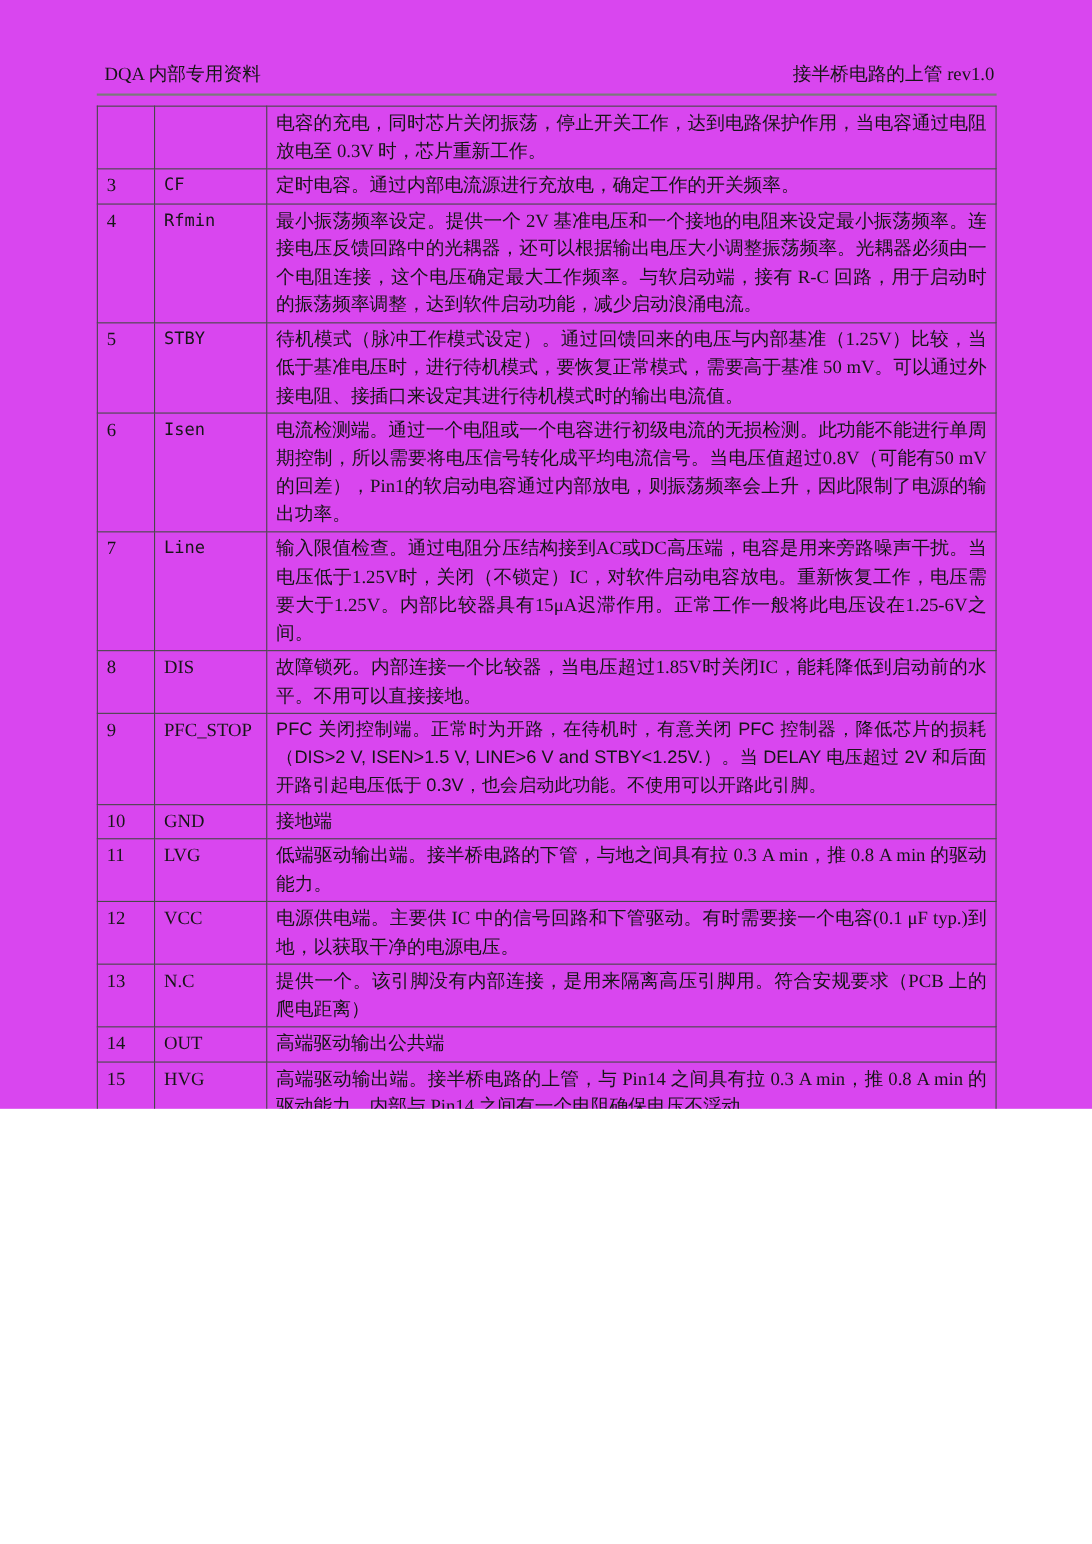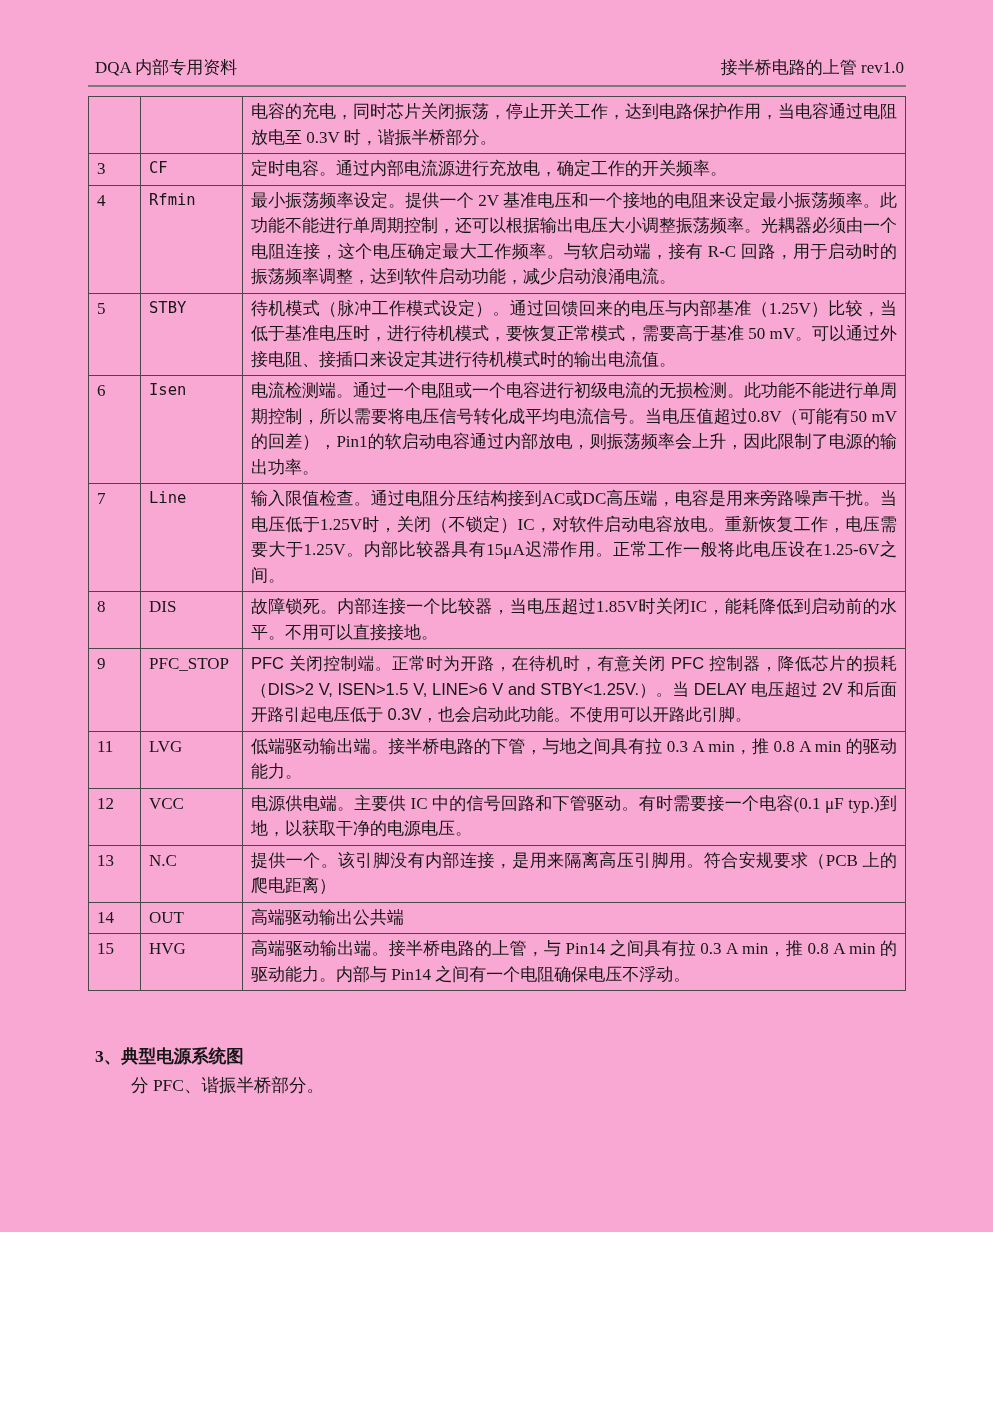--- a/index.html
+++ b/index.html
@@ -4,22 +4,22 @@
 <style>
   * { margin: 0; padding: 0; box-sizing: border-box; }
   html, body { background: #ffffff; }
   body {
     width: 993px; height: 1404px;
     font-family: "Liberation Serif", serif;
     color: #161616;
   }
   .page {
     position: relative;
-    width: 993px; height: 1232px;
-    background: #f9a8d4;
+    width: 993px; height: 1008px;
+    background: #d946ef;
     overflow: hidden;
     text-decoration: underline;
   }
   .doc-header {
     position: absolute;
     left: 88px; top: 58px;
     width: 818px;
     display: flex;
     justify-content: space-between;
     align-items: flex-end;
@@ -80,31 +80,31 @@
   <div class="doc-header">
     <span>DQA 内部专用资料</span>
     <span>接半桥电路的上管 rev1.0</span>
   </div>
 
   <table class="pin-table">
     <tbody>
         <tr>
           <td class="c-num"></td>
           <td class="c-name style-mono"></td>
-          <td class="c-desc">电容的充电，同时芯片关闭振荡，停止开关工作，达到电路保护作用，当电容通过电阻放电至 0.3V 时，谐振半桥部分。</td>
+          <td class="c-desc">电容的充电，同时芯片关闭振荡，停止开关工作，达到电路保护作用，当电容通过电阻放电至 0.3V 时，芯片重新工作。</td>
         </tr>
         <tr>
           <td class="c-num">3</td>
           <td class="c-name style-mono">CF</td>
           <td class="c-desc">定时电容。通过内部电流源进行充放电，确定工作的开关频率。</td>
         </tr>
         <tr>
           <td class="c-num">4</td>
           <td class="c-name style-mono">Rfmin</td>
-          <td class="c-desc">最小振荡频率设定。提供一个 2V 基准电压和一个接地的电阻来设定最小振荡频率。此功能不能进行单周期控制，还可以根据输出电压大小调整振荡频率。光耦器必须由一个电阻连接，这个电压确定最大工作频率。与软启动端，接有 R-C 回路，用于启动时的振荡频率调整，达到软件启动功能，减少启动浪涌电流。</td>
+          <td class="c-desc">最小振荡频率设定。提供一个 2V 基准电压和一个接地的电阻来设定最小振荡频率。连接电压反馈回路中的光耦器，还可以根据输出电压大小调整振荡频率。光耦器必须由一个电阻连接，这个电压确定最大工作频率。与软启动端，接有 R-C 回路，用于启动时的振荡频率调整，达到软件启动功能，减少启动浪涌电流。</td>
         </tr>
         <tr>
           <td class="c-num">5</td>
           <td class="c-name style-mono">STBY</td>
           <td class="c-desc">待机模式（脉冲工作模式设定）。通过回馈回来的电压与内部基准（1.25V）比较，当低于基准电压时，进行待机模式，要恢复正常模式，需要高于基准 50 mV。可以通过外接电阻、接插口来设定其进行待机模式时的输出电流值。</td>
         </tr>
         <tr>
           <td class="c-num">6</td>
           <td class="c-name style-mono">Isen</td>
           <td class="c-desc">电流检测端。通过一个电阻或一个电容进行初级电流的无损检测。此功能不能进行单周期控制，所以需要将电压信号转化成平均电流信号。当电压值超过0.8V（可能有50 mV的回差），Pin1的软启动电容通过内部放电，则振荡频率会上升，因此限制了电源的输出功率。</td>
@@ -116,20 +116,25 @@
         </tr>
         <tr>
           <td class="c-num">8</td>
           <td class="c-name style-serif">DIS</td>
           <td class="c-desc">故障锁死。内部连接一个比较器，当电压超过1.85V时关闭IC，能耗降低到启动前的水平。不用可以直接接地。</td>
         </tr>
         <tr>
           <td class="c-num">9</td>
           <td class="c-name style-serif">PFC_STOP</td>
           <td class="c-desc style-sans">PFC 关闭控制端。正常时为开路，在待机时，有意关闭 PFC 控制器，降低芯片的损耗（DIS&gt;2 V, ISEN&gt;1.5 V, LINE&gt;6 V and STBY&lt;1.25V.）。当 DELAY 电压超过 2V 和后面开路引起电压低于 0.3V，也会启动此功能。不使用可以开路此引脚。</td>
+        </tr>
+        <tr>
+          <td class="c-num">10</td>
+          <td class="c-name style-serif">GND</td>
+          <td class="c-desc">接地端</td>
         </tr>
         <tr>
           <td class="c-num">11</td>
           <td class="c-name style-serif">LVG</td>
           <td class="c-desc">低端驱动输出端。接半桥电路的下管，与地之间具有拉 0.3 A min，推 0.8 A min 的驱动能力。</td>
         </tr>
         <tr>
           <td class="c-num">12</td>
           <td class="c-name style-serif">VCC</td>
           <td class="c-desc">电源供电端。主要供 IC 中的信号回路和下管驱动。有时需要接一个电容(0.1 μF typ.)到地，以获取干净的电源电压。</td>

